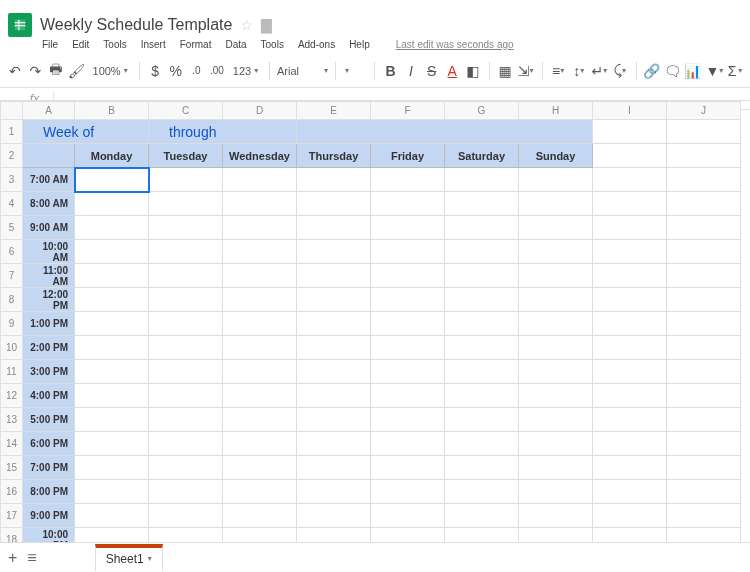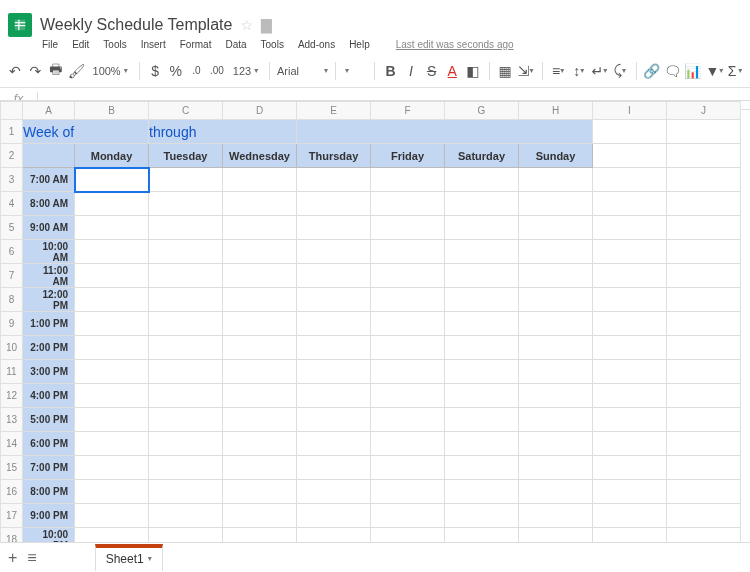--- a/index.html
+++ b/index.html
@@ -22,32 +22,32 @@
   .toolbar { display: flex; align-items: center; gap: 3px; padding: 4px 6px; border-bottom: 1px solid #e0e0e0; height: 34px; overflow:hidden; white-space:nowrap;}
   .tbtn { width: 22px; height: 22px; display:flex;align-items:center;justify-content:center; color:#555; cursor:pointer; border-radius:2px; font-size:14px;}
   .sep { width:1px; height:18px; background:#ddd; margin:0 4px; }
   .zoom { font-size:11px; color:#555; padding:0 4px; display:flex;align-items:center;gap:3px; cursor:pointer;}
   .fontname { font-size:11px; color:#555; width:64px; display:flex;align-items:center;gap:4px; cursor:pointer;text-align:center;}
   .fontsize { font-size:11px; color:#555; width:30px; display:flex;align-items:center;gap:2px; cursor:pointer;}
   .chev { font-size:8px; color:#777; }
   
   
   .fx-row { display:flex; align-items:center; height:22px; border-bottom:1px solid #e0e0e0; }
-  .fx-label { width:38px; text-align:center; color:#999; font-style:italic; font-size:12px; border-right:1px solid #e0e0e0;}
+  .fx-label { width:38px; text-align:center; color:#999; font-style:italic; font-size:12px; border-right:1px solid #e0e0e0;margin-left:16px;}
   .fx-input { flex:1; border:none; outline:none; font-size:12px; padding:0 6px; }
   
   
   .grid-wrap { position:absolute; top:100px; bottom:30px; left:0; right:0; overflow:hidden; border-top:1px solid #ddd;}
   table.sheet { border-collapse:collapse; table-layout:fixed; }
   .colhead th { background:#f8f8f8; color:#888; font-weight:normal; font-size:10px; border:1px solid #e0e0e0; height:18px; text-align:center;}
   .colhead th.corner { width:22px; background:#f8f8f8; }
   .rowhead { background:#f8f8f8; color:#888; font-size:10px; text-align:center; border:1px solid #e0e0e0; width:22px;}
   td.cell { border:1px solid #ddd; height:24px; font-size:11px; padding:0 4px; color:#333; text-align:center;}
   td.bluehead { background:#c3d6f2; font-weight:bold; border:1px solid #bbb; }
-  td.bluehead-title { background:#c3d6f2; color:#1155cc; font-size:14px; font-weight:normal; text-align:left; padding-left:0;}
+  td.bluehead-title { background:#c3d6f2; color:#1155cc; font-size:14px; font-weight:normal; text-align:left; padding-left:20px;}
   td.bluetime { background:#c3d6f2; font-weight:bold; text-align:right; padding-right:6px; font-size:10px;}
   td.selected { outline:2px solid #1a73e8; outline-offset:-1px; position:relative; z-index:2; }
   
   
   .sheettabs { position:absolute; bottom:0; left:0; right:0; height:30px; border-top:1px solid #ddd; display:flex; align-items:center; padding:0 8px; gap:10px; background:#fff;}
   .sheettabs .plus, .sheettabs .menu { color:#666; cursor:pointer; font-size:16px;}
   .tab { padding:4px 10px; font-size:12px; color:#333; border-bottom:2px solid transparent; display:flex;align-items:center;gap:4px; cursor:pointer;}
   .tab.active { border-top:4px solid #c2410c; border-left:1px solid #ddd; border-right:1px solid #ddd;margin-left:48px; }
 </style>
 </head>

